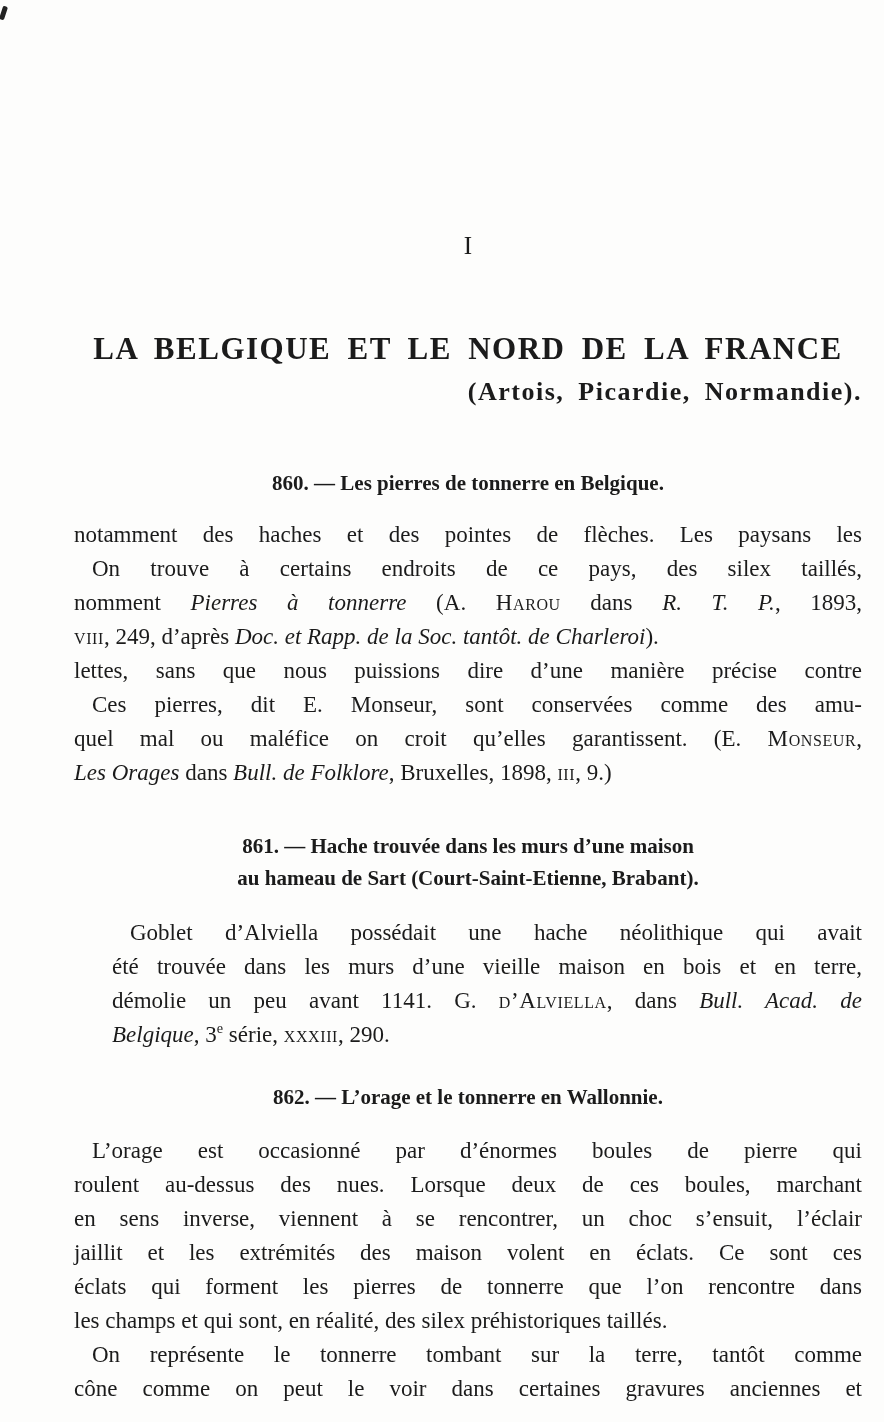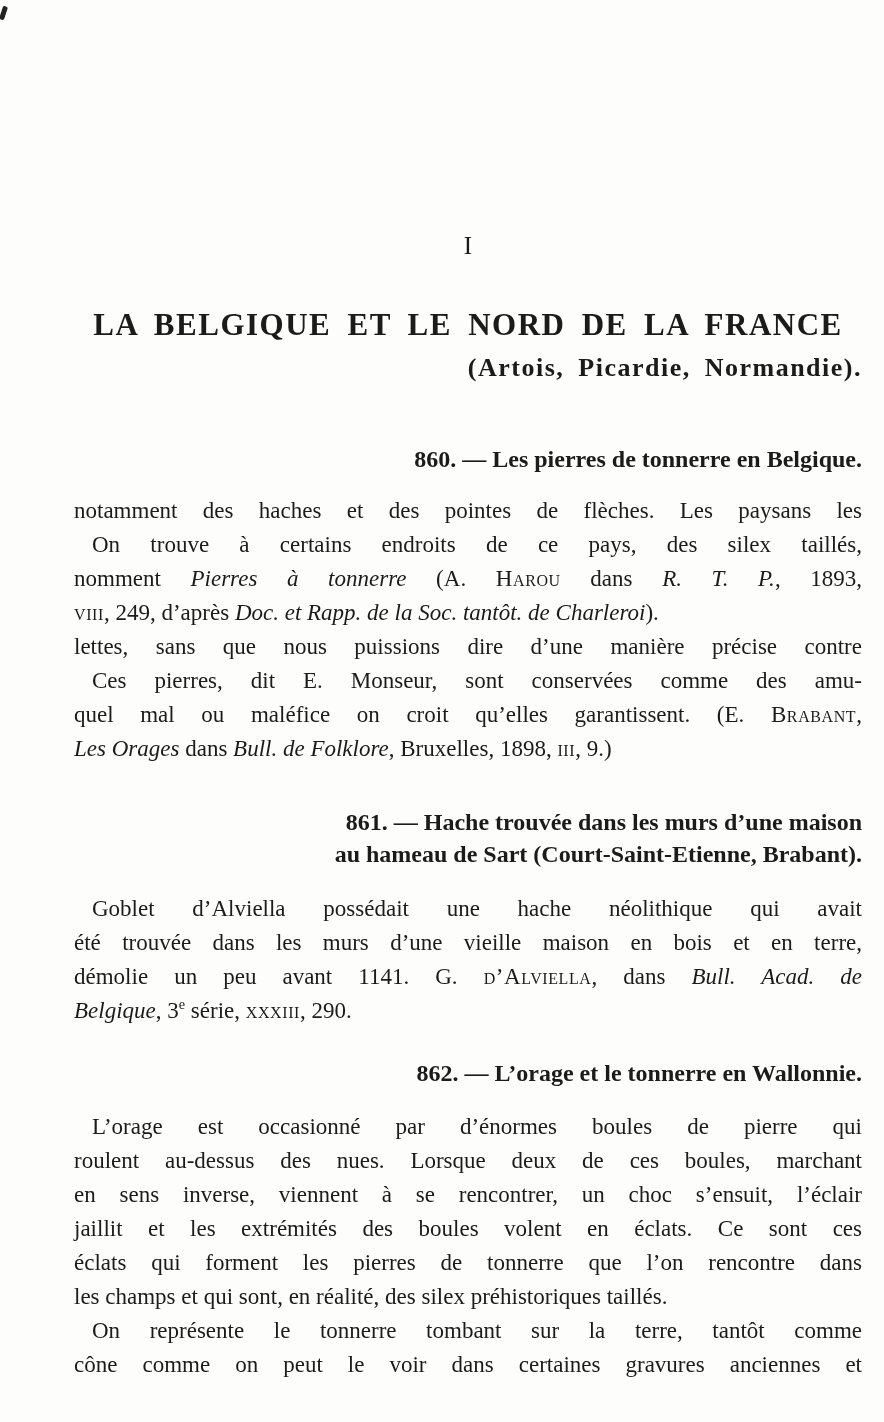--- a/index.html
+++ b/index.html
@@ -30,54 +30,54 @@
     background: #222;
     border-radius: 2px;
     transform: rotate(18deg);
   }
   .chapter-num {
     text-align: center;
     font-size: 25px;
     line-height: 28px;
   }
   .title {
-    margin-top: 44px;
+    margin-top: 68px;
     text-align: center;
     font-weight: bold;
     font-size: 31px;
     line-height: 42px;
     letter-spacing: 1.5px;
     word-spacing: 7px;
     white-space: nowrap;
   }
   .subtitle {
     margin-top: 4px;
     text-align: right;
     font-weight: bold;
     font-size: 26px;
     line-height: 36px;
     letter-spacing: 1.5px;
     word-spacing: 6px;
   }
   .sec-heading {
-    text-align: right;
+    text-align: center;
     font-weight: bold;
-    font-size: 24px;
+    font-size: 21px;
     line-height: 30px;
     white-space: pre-line;
   }
   .h860 { margin-top: 58px; }
   .h861 { margin-top: 40px; line-height: 32px; }
   .h862 { margin-top: 30px; }
   .para {
     font-size: 23px;
     line-height: 34px;
   }
   .p1 { margin-top: 20px; }
-  .p3 { margin-top: 22px; }
+  .p3 { margin-top: 22px; margin-left: 38px; }
   .p4 { margin-top: 22px; }
   .tline {
     text-align: justify;
     text-align-last: justify;
   }
   .tline.pfirst { text-indent: 18px; }
   .tline.plast { text-align-last: left; }
   .run-i { font-style: italic; }
   .run-sc { font-variant: small-caps; letter-spacing: 0.6px; }
   .run-sup { vertical-align: super; font-size: 62%; line-height: 0; }
@@ -96,39 +96,39 @@
   <div class="sec-heading h860">860. — Les pierres de tonnerre en Belgique.</div>
   <div class="para p1">
       <div class="tline"><span>notamment des haches et des pointes de flèches. Les paysans les</span></div>
       <div class="tline pfirst"><span>On trouve à certains endroits de ce pays, des silex taillés,</span></div>
       <div class="tline"><span>nomment </span><span class="run-i">Pierres à tonnerre</span><span> (A. </span><span class="run-sc">Harou</span><span> dans </span><span class="run-i">R. T. P.</span><span>, 1893,</span></div>
       <div class="tline plast"><span class="run-sc">viii</span><span>, 249, d’après </span><span class="run-i">Doc. et Rapp. de la Soc. tantôt. de Charleroi</span><span>).</span></div>
     </div>
   <div class="para p2">
       <div class="tline"><span>lettes, sans que nous puissions dire d’une manière précise contre</span></div>
       <div class="tline pfirst"><span>Ces pierres, dit E. Monseur, sont conservées comme des amu-</span></div>
-      <div class="tline"><span>quel mal ou maléfice on croit qu’elles garantissent. (E. </span><span class="run-sc">Brabant</span><span>,</span></div>
+      <div class="tline"><span>quel mal ou maléfice on croit qu’elles garantissent. (E. </span><span class="run-sc">Monseur</span><span>,</span></div>
       <div class="tline plast"><span class="run-i">Les Orages</span><span> dans </span><span class="run-i">Bull. de Folklore</span><span>, Bruxelles, 1898, </span><span class="run-sc">iii</span><span>, 9.)</span></div>
     </div>
 
   <div class="sec-heading h861">861. — Hache trouvée dans les murs d’une maison
 au hameau de Sart (Court-Saint-Etienne, Brabant).</div>
   <div class="para p3">
       <div class="tline pfirst"><span>Goblet d’Alviella possédait une hache néolithique qui avait</span></div>
       <div class="tline"><span>été trouvée dans les murs d’une vieille maison en bois et en terre,</span></div>
       <div class="tline"><span>démolie un peu avant 1141. G. </span><span class="run-sc">d’Alviella</span><span>, dans </span><span class="run-i">Bull. Acad. de</span></div>
       <div class="tline plast"><span class="run-i">Belgique</span><span>, 3</span><span class="run-sup">e</span><span> série, </span><span class="run-sc">xxxiii</span><span>, 290.</span></div>
     </div>
 
   <div class="sec-heading h862">862. — L’orage et le tonnerre en Wallonnie.</div>
   <div class="para p4">
       <div class="tline pfirst"><span>L’orage est occasionné par d’énormes boules de pierre qui</span></div>
       <div class="tline"><span>roulent au-dessus des nues. Lorsque deux de ces boules, marchant</span></div>
       <div class="tline"><span>en sens inverse, viennent à se rencontrer, un choc s’ensuit, l’éclair</span></div>
-      <div class="tline"><span>jaillit et les extrémités des boules volent en éclats. Ce sont ces</span></div>
+      <div class="tline"><span>jaillit et les extrémités des maison volent en éclats. Ce sont ces</span></div>
       <div class="tline"><span>éclats qui forment les pierres de tonnerre que l’on rencontre dans</span></div>
       <div class="tline plast"><span>les champs et qui sont, en réalité, des silex préhistoriques taillés.</span></div>
     </div>
   <div class="para p5">
       <div class="tline pfirst"><span>On représente le tonnerre tombant sur la terre, tantôt comme</span></div>
       <div class="tline"><span>cône comme on peut le voir dans certaines gravures anciennes et</span></div>
     </div>
 </div>
 
 </body></html>

